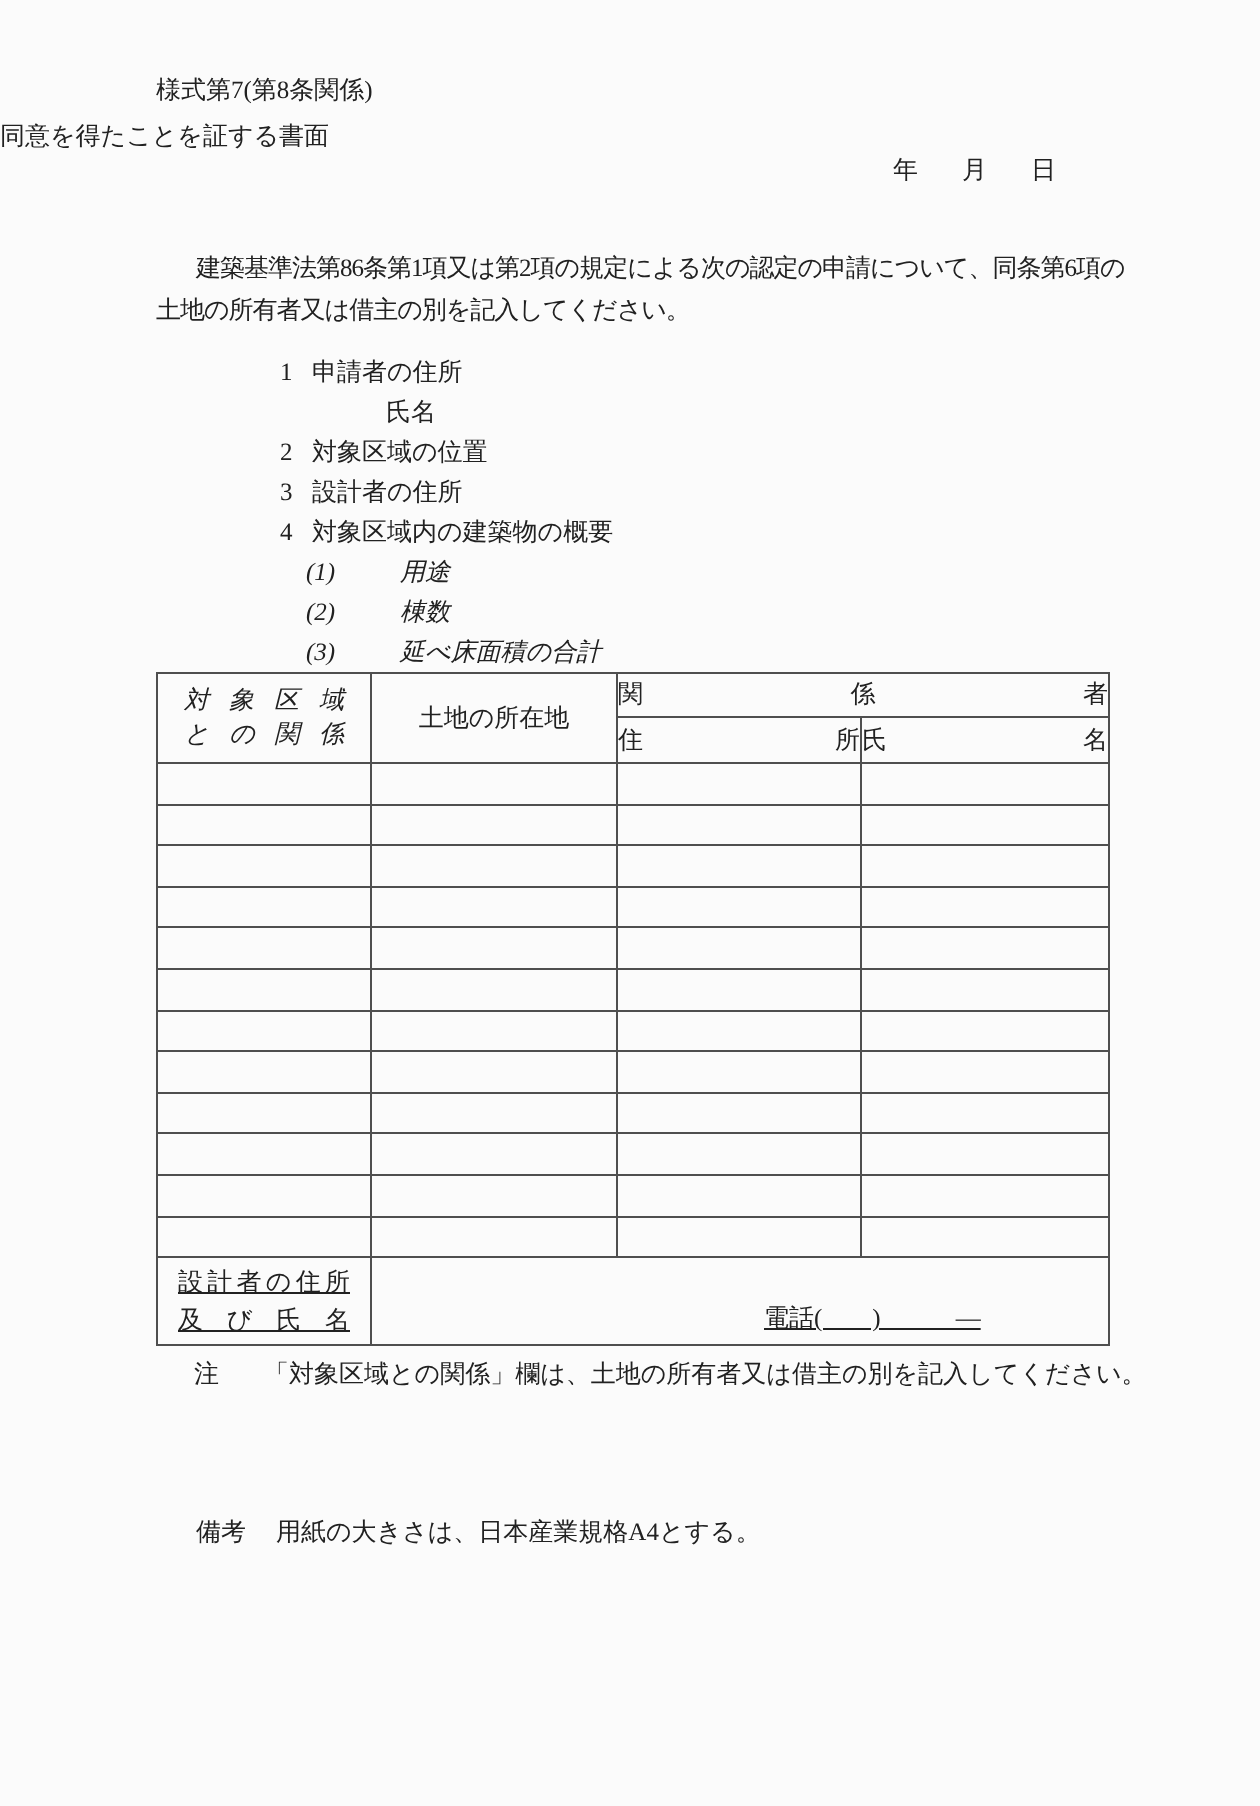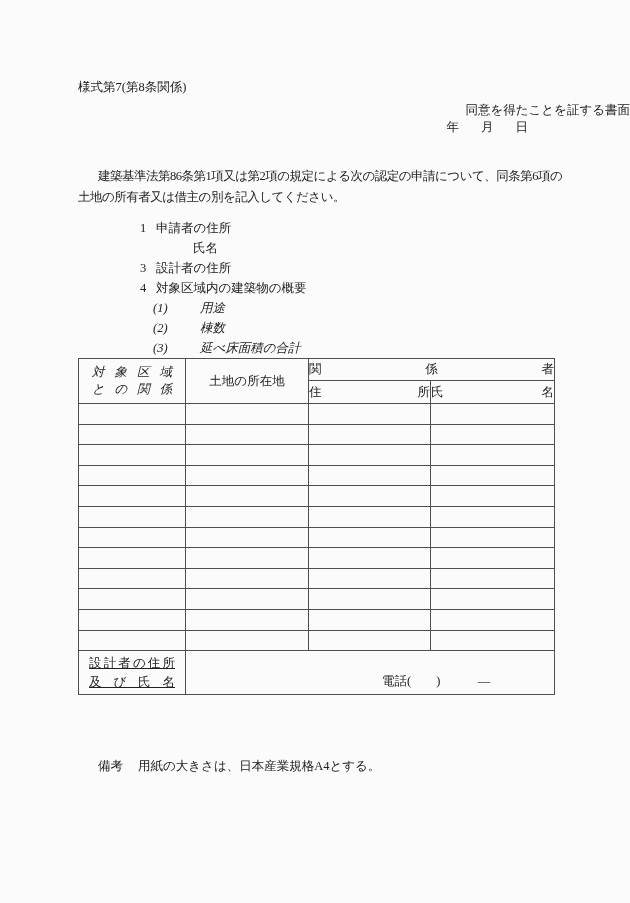--- a/index.html
+++ b/index.html
@@ -5,22 +5,22 @@
   html,body{margin:0;padding:0;background:#fbfbfb;}
   .page{
     position:relative;
     width:630px;height:903px;
     background:#fbfbfb;
     font-family:"Liberation Serif","DejaVu Serif",serif;
     font-size:12.5px;
     color:#212121;
     overflow:hidden;
   }
-  .form-label{margin-left:78px;padding-top:80px;line-height:15px;white-space:nowrap;}
-  .title{margin-top:8px;text-align:right;line-height:15px;white-space:nowrap;padding-left:48px;}
+  .form-label{margin-left:78px;padding-top:38px;line-height:15px;white-space:nowrap;}
+  .title{margin-top:8px;text-align:left;line-height:15px;white-space:nowrap;}
   .date-line{display:flex;justify-content:flex-end;gap:22px;padding-right:102px;margin-top:2px;line-height:15px;}
   .intro{margin:31px 0 0 78px;line-height:21px;letter-spacing:-0.5px;}
   .intro div{white-space:nowrap;}
   .intro .l1{text-indent:20px;}
   .list{margin-top:10px;line-height:20px;margin-left:43px;}
   .li{white-space:nowrap;}
   .li.main{margin-left:97px;}
   .li.main .no{display:inline-block;width:16px;}
   .li.sub1{margin-left:110px;font-style:italic;}
   .li.sub1 .no{display:inline-block;width:47px;}
@@ -37,21 +37,21 @@
   .jl{text-align:justify;text-align-last:justify;}
   .c-rel{vertical-align:middle;}
   .c-rel .jl{padding:0 13px;line-height:17px;font-style:italic;}
   .c-land{text-align:center;}
   .c-group{text-align:justify;text-align-last:justify;padding:0 45px;}
   .c-addr{text-align:justify;text-align-last:justify;padding:0 16px;}
   .c-name{text-align:justify;text-align-last:justify;padding:0 20px;}
   .c-designer{vertical-align:middle;}
   .c-designer .jl{padding:0 10px;line-height:19px;text-decoration:underline;}
   .c-phone{position:relative;}
-  .c-phone .phone{position:absolute;left:196px;bottom:4px;white-space:nowrap;}
+  .c-phone .phone{position:absolute;left:196px;bottom:4px;white-space:nowrap;text-decoration:underline;}
   .note{margin:6px 0 0 97px;line-height:16px;white-space:nowrap;}
   .note .lbl{display:inline-block;width:35px;}
   .remark{margin:63px 0 0 98px;line-height:16px;white-space:nowrap;}
   .remark .lbl{display:inline-block;width:40px;}
 </style>
 </head>
 <body>
 
 <div class="page">
 
@@ -66,20 +66,21 @@
   </div>
 
   <div class="intro">
     <div class="l1">建築基準法第86条第1項又は第2項の規定による次の認定の申請について、同条第6項の</div>
     <div class="l2">土地の所有者又は借主の別を記入してください。</div>
   </div>
 
   <div class="list">
     <div class="li main"><span class="no">1</span><span class="txt">申請者の住所</span></div>
     <div class="li sub2"><span class="txt">氏名</span></div>
+    <div class="li main"><span class="no">2</span><span class="txt">対象区域の位置</span></div>
     <div class="li main"><span class="no">3</span><span class="txt">設計者の住所</span></div>
     <div class="li main"><span class="no">4</span><span class="txt">対象区域内の建築物の概要</span></div>
     <div class="li sub1"><span class="no">(1)</span><span class="txt">用途</span></div>
     <div class="li sub1"><span class="no">(2)</span><span class="txt">棟数</span></div>
     <div class="li sub1"><span class="no">(3)</span><span class="txt">延べ床面積の合計</span></div>
   </div>
 
   <table class="tbl">
     <colgroup>
       <col style="width:107px">
@@ -181,18 +182,21 @@
           <div class="jl">設計者の住所</div>
           <div class="jl">及び氏名</div>
         </td>
         <td colspan="3" class="c-phone">
           <span class="phone">電話(　　)　　　―</span>
         </td>
       </tr>
     </tbody>
   </table>
 
+  <div class="note">
+    <span class="lbl">注</span><span class="txt">「対象区域との関係」欄は、土地の所有者又は借主の別を記入してください。</span>
+  </div>
 
   <div class="remark">
     <span class="lbl">備考</span><span class="txt">用紙の大きさは、日本産業規格A4とする。</span>
   </div>
 
 </div>
 
 </body></html>

